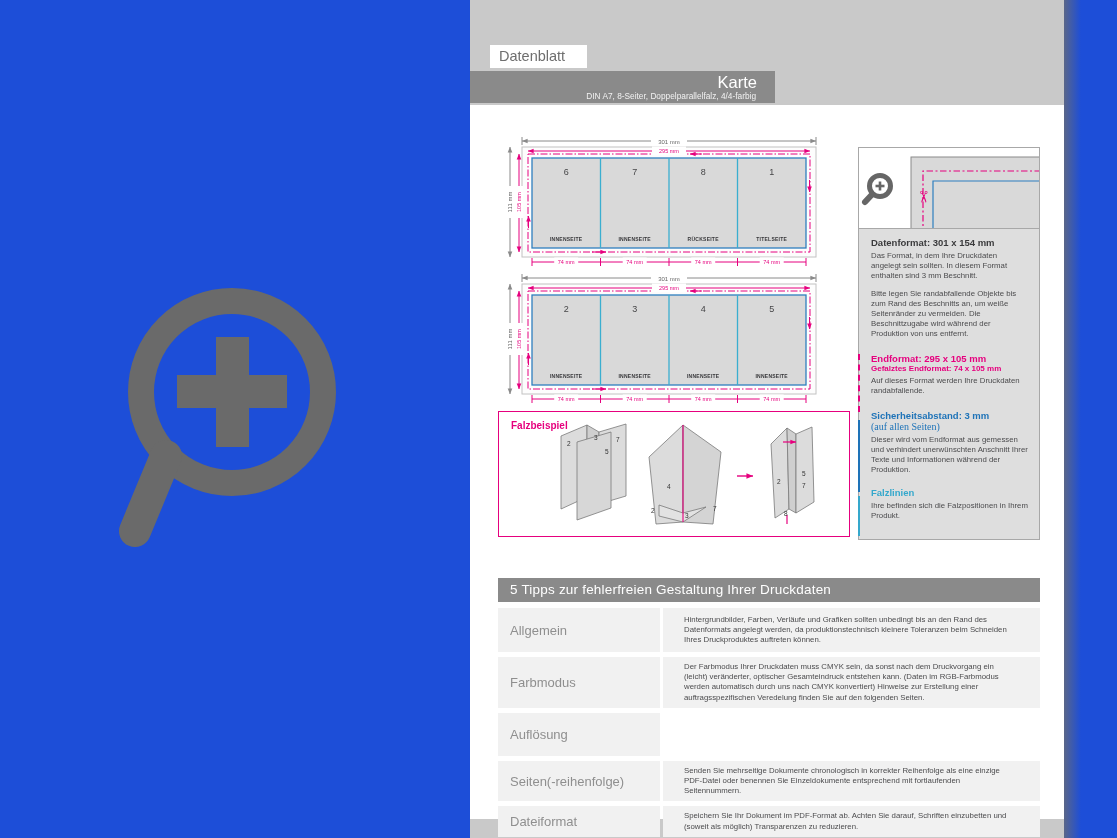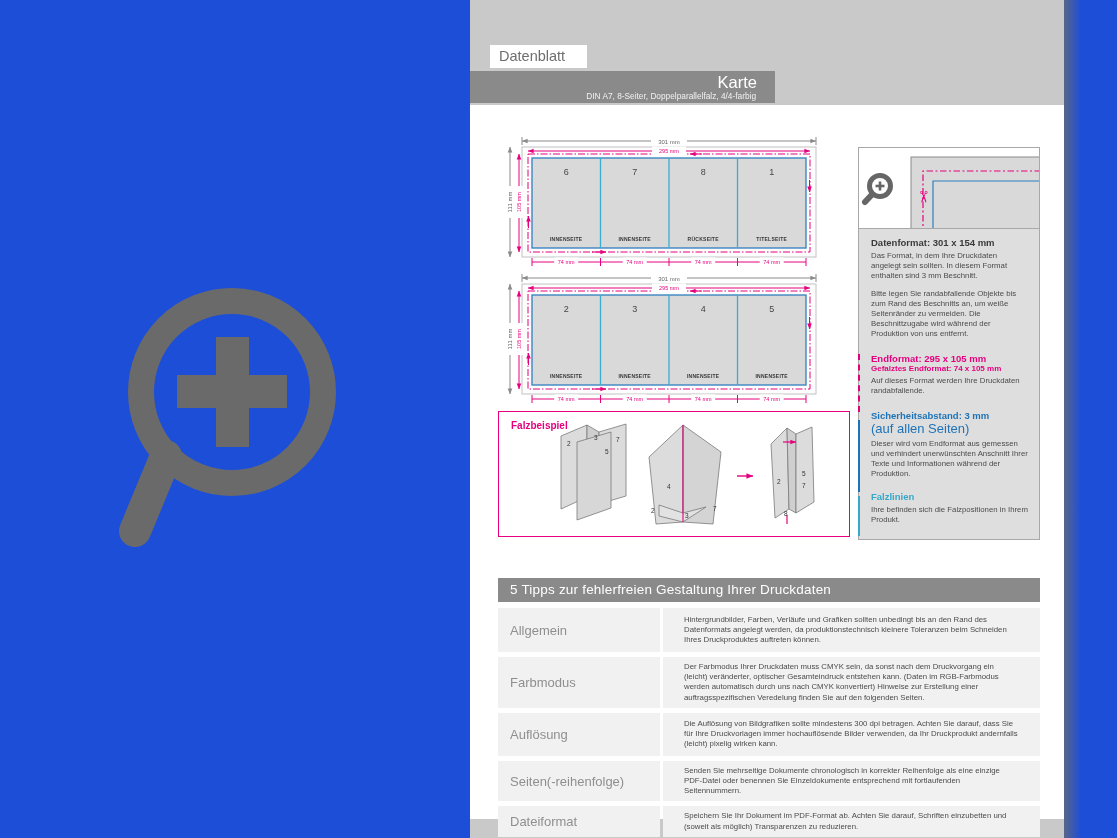--- a/index.html
+++ b/index.html
@@ -27,21 +27,21 @@
               border:1px solid #a8a8a8;box-sizing:border-box;}
   .zoom-box{position:absolute;left:0;top:0;width:180px;height:81px;background:#fff;
             border-bottom:1px solid #a8a8a8;overflow:hidden;box-sizing:border-box;}
   .ip-body{position:absolute;left:0;top:81px;width:180px;padding:8px 11px 0 12px;box-sizing:border-box;}
   .ip-h{font-size:9.5px;font-weight:bold;color:#3a3a3c;}
   .ip-h.mg{color:#e6007e;margin-top:14px;}
   .ip-h.bl{color:#1e73b8;margin-top:14px;}
   .ip-h.cy{color:#35a8cc;margin-top:12px;}
   .ip-sub{font-size:8px;font-weight:bold;}
   .ip-sub.mg{color:#e6007e;}
-  .ip-sub.bl{color:#1e73b8;font-weight:normal;font-size:13px;}
+  .ip-sub.bl{color:#1e73b8;font-weight:normal;font-size:10px;font-family:Liberation Serif, serif;}
   .ip-body p{font-size:7.8px;line-height:10px;color:#4b4b4d;margin:3px 0 8px 0;}
   .ind{position:absolute;left:-1px;width:0;}
   .ind-mg{top:206px;height:58px;border-left:2px dashed #e6007e;}
   .ind-bl{top:272px;height:72px;border-left:2px solid #1e73b8;}
   .ind-cy{top:348px;height:40px;border-left:2px solid #35a8cc;}
   
   .tips{left:498px;top:578px;width:542px;}
   .tips-header{height:24px;background:#8a8a8a;color:#fff;font-size:13.5px;line-height:24px;
                padding-left:12px;letter-spacing:.2px;}
   .tips-rows{margin-top:6px;}
@@ -297,23 +297,20 @@
           </div>
       </div>
       <div class="tip-row mh2">
         <div class="tip-label">Farbmodus</div>
         <div class="tip-text">
             <span>Der Farbmodus Ihrer Druckdaten muss CMYK sein, da sonst nach dem Druckvorgang ein (leicht) veränderter, optischer Gesamteindruck entstehen kann. (Daten im RGB-Farbmodus werden automatisch durch uns nach CMYK konvertiert) Hinweise zur Erstellung einer auftragsspezifischen Veredelung finden Sie auf den folgenden Seiten.</span>
           </div>
       </div>
       <div class="tip-row mh3">
         <div class="tip-label">Auflösung</div>
-        <div class="tip-text">
-            <span>Die Auflösung von Bildgrafiken sollte mindestens 300 dpi betragen. Achten Sie darauf, dass Sie für Ihre Druckvorlagen immer hochauflösende Bilder verwenden, da Ihr Druckprodukt andernfalls (leicht) pixelig wirken kann.</span>
-          </div>
       </div>
       <div class="tip-row mh5">
         <div class="tip-label">Seiten(-reihenfolge)</div>
         <div class="tip-text">
             <span>Senden Sie mehrseitige Dokumente chronologisch in korrekter Reihenfolge als eine einzige PDF-Datei oder benennen Sie Einzeldokumente entsprechend mit fortlaufenden Seitennummern.</span>
           </div>
       </div>
       <div class="tip-row mh4">
         <div class="tip-label">Dateiformat</div>
         <div class="tip-text">

